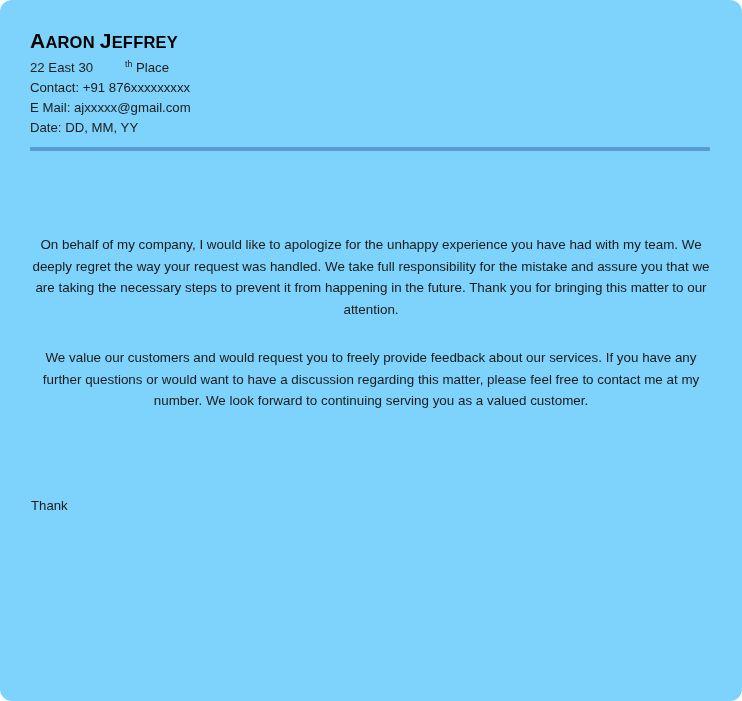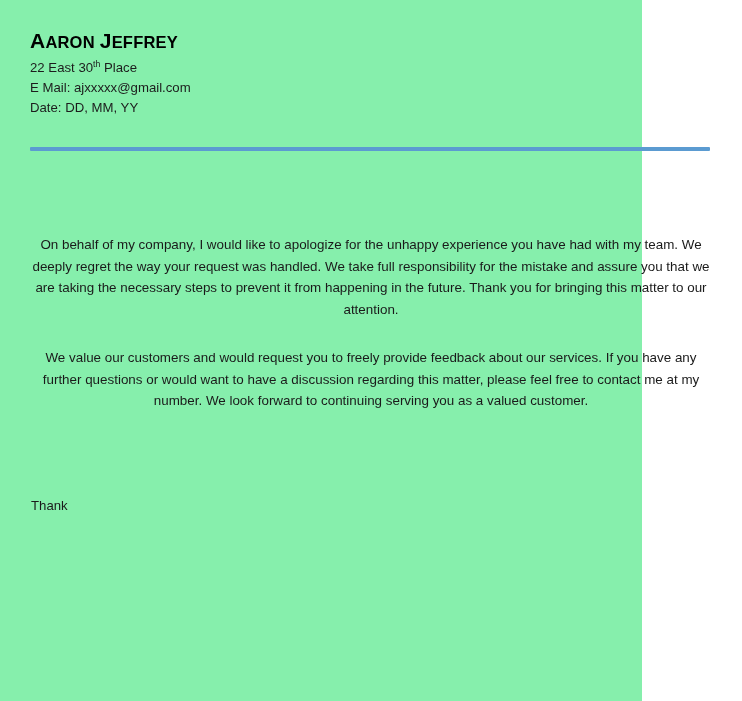--- a/index.html
+++ b/index.html
@@ -11,24 +11,25 @@
     width: 742px;
     height: 701px;
     font-family: "Liberation Sans", sans-serif;
     color: #1a1a1a;
     -webkit-font-smoothing: antialiased;
     overflow: hidden;
   }
 
   .page {
     position: relative;
-    width: 642px;
+    width: 742px;
     height: 701px;
     box-sizing: border-box;
-    background: #86efac;
+    background: #7dd3fc;
+    border-radius: 12px;
   }
 
   
   .letterhead {
     position: absolute;
     left: 30px;
     top: 28px;
     width: 560px;
   }
 
@@ -56,20 +57,21 @@
   .addr-line {
     font-size: 13.2px;
     line-height: 1.52;
     color: #1c1c1c;
     white-space: nowrap;
   }
   .addr-line sup {
     font-size: 0.66em;
     vertical-align: super;
     line-height: 0;
+    margin-left: 32px;
   }
 
   
   .divider {
     position: absolute;
     left: 30px;
     top: 147px;
     width: 680px;
     height: 4px;
     background: #5b9bd1;
@@ -122,20 +124,21 @@
 
   <div class="letterhead">
 
     <div class="sender-name">
       <span class="cap">A</span><span class="sc">ARON</span><span class="gap"></span><span class="cap">J</span><span class="sc">EFFREY</span>
     </div>
 
     <div class="addr-line"><span>22 East 30</span><sup>th</sup><span> Place</span></div>
 
 
+    <div class="addr-line">Contact: +91 876xxxxxxxxx</div>
 
     <div class="addr-line">E Mail: ajxxxxx@gmail.com</div>
 
     <div class="addr-line">Date: DD, MM, YY</div>
 
   </div>
 
   <div class="divider"></div>
 
   <div class="body-area">

